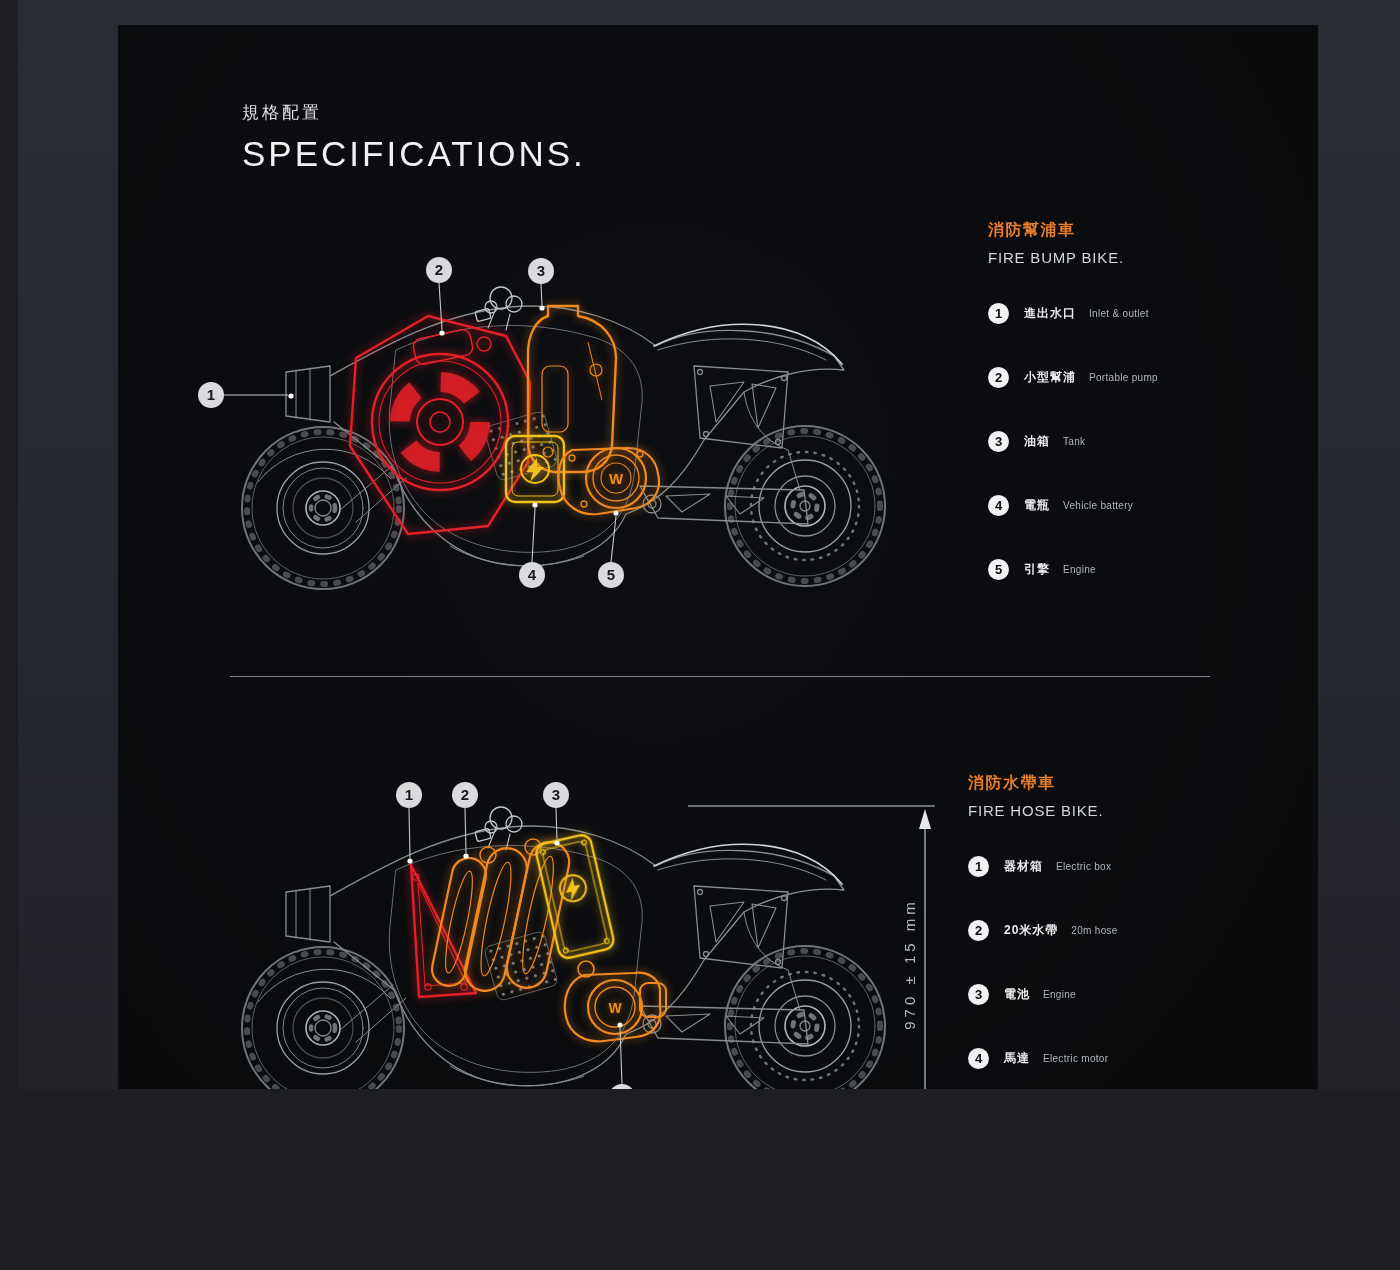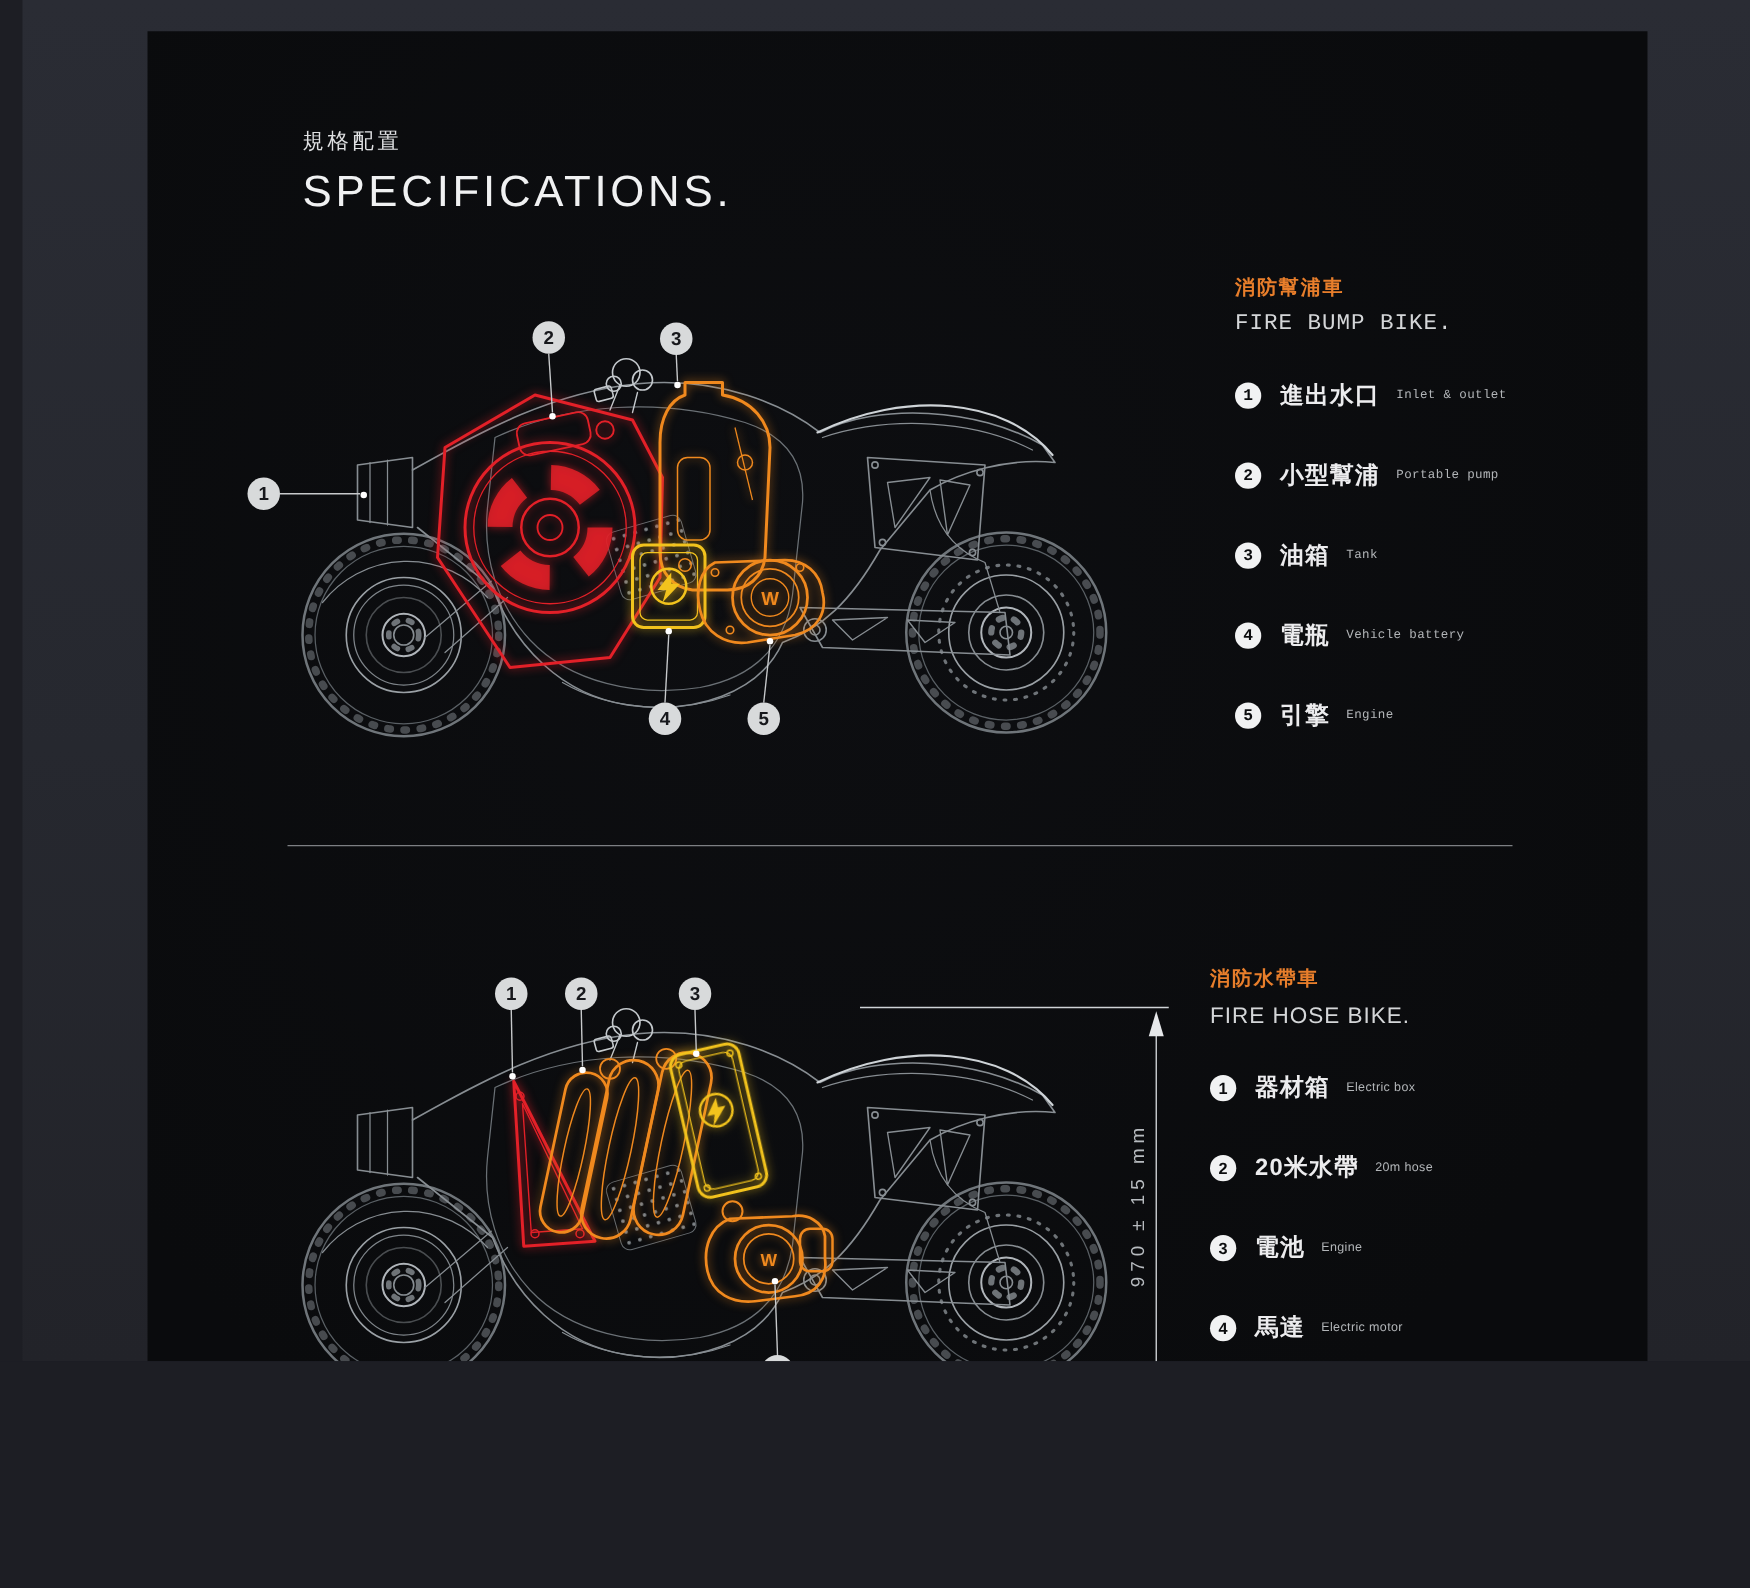--- a/index.html
+++ b/index.html
@@ -7,29 +7,29 @@
          background:linear-gradient(180deg,#2a2c34 0%,#26282f 55%,#222329 100%);
          font-family:"Liberation Sans","DejaVu Sans",sans-serif;margin-left:18px;}
   .panel{position:absolute;left:100px;top:25px;width:1200px;height:1200px;
          background:radial-gradient(ellipse at 45% 38%, #0d0e11 0%, #0a0b0d 75%);}
   .page-header{position:absolute;left:124px;top:76px;}
   .title-zh{font-size:17px;letter-spacing:3px;color:#dfe0e2;font-weight:400;}
   .title-en{margin-top:10px;font-size:35px;letter-spacing:3px;color:#f0f1f2;font-weight:300;}
   .divider{position:absolute;left:112px;top:651px;width:980px;height:1px;background:#7d7f83;}
 
   .legend{position:absolute;width:330px;}
-  .legend-sec1{left:870px;top:195px;font-family:Liberation Mono, monospace;}
+  .legend-sec1{left:870px;top:195px;}
   .legend-sec2{left:850px;top:748px;}
   .legend-heading-zh{font-size:16px;letter-spacing:1.5px;color:#e87e2b;font-weight:700;}
-  .legend-heading-en{margin-top:8px;font-size:18px;letter-spacing:.8px;color:#d4d6d8;}
+  .legend-heading-en{margin-top:8px;font-size:15px;letter-spacing:.8px;color:#d4d6d8;}
   .legend-list{margin-top:33px;display:flex;flex-direction:column;gap:36px;}
   .legend-row{display:flex;align-items:center;height:28px;}
   .lnum{flex:0 0 auto;width:21px;height:21px;border-radius:50%;background:#f1f2f3;color:#0b0c0e;
         font-size:13px;font-weight:700;display:flex;align-items:center;justify-content:center;}
-  .lzh{margin-left:15px;font-size:19px;letter-spacing:1px;color:#ececee;font-weight:600;}
+  .lzh{margin-left:15px;font-size:12px;letter-spacing:1px;color:#ececee;font-weight:600;}
   .len{margin-left:13px;font-size:10px;color:#b2b5b8;letter-spacing:.3px;}
 
   svg{position:absolute;overflow:visible;}
   .bike1{left:70px;top:225px;}
   .bike2{left:70px;top:712px;}
   .glow-red{filter:drop-shadow(0 0 4px rgba(227,32,40,.75));}
   .glow-orange{filter:drop-shadow(0 0 4px rgba(240,137,30,.7));}
   .glow-yellow{filter:drop-shadow(0 0 4px rgba(242,195,29,.75));}
   .callout-num{font-size:15px;font-weight:700;fill:#17181c;}
   .dim-label{font-size:15px;font-weight:300;letter-spacing:4px;fill:#b7bbbf;}

